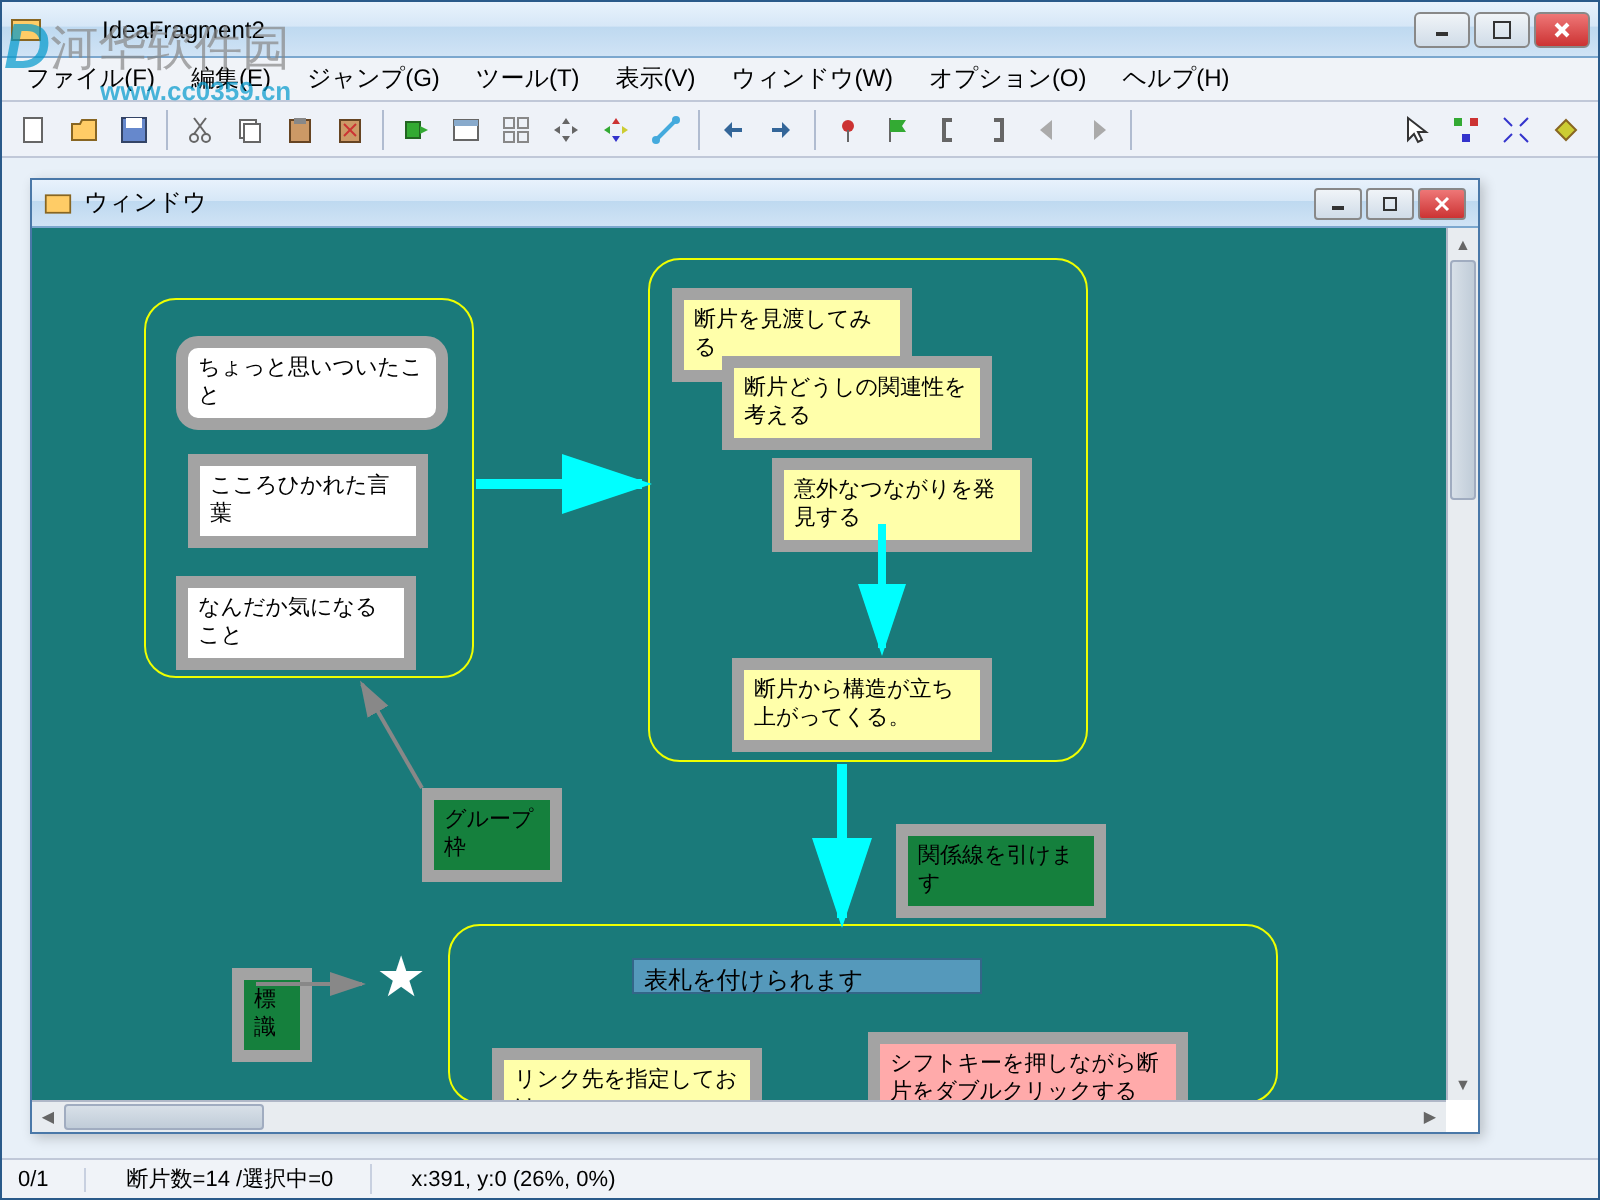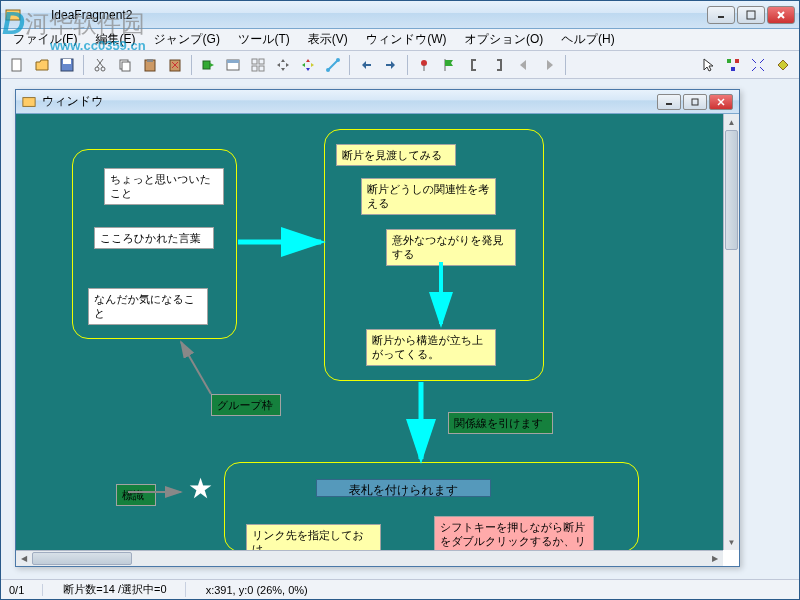--- a/index.html
+++ b/index.html
@@ -43,25 +43,25 @@
 .vscroll { width: 16px; background: #e8ecf0; border-left: 1px solid #b0b8c8; position: relative; }
 .vscroll .thumb { position: absolute; top: 16px; left: 1px; right: 1px; height: 120px; background: linear-gradient(to right, #d8e0e8, #c0ccd8); border: 1px solid #a0acc0; border-radius: 2px; }
 .vscroll .arr { position: absolute; left: 0; right: 0; height: 16px; display: flex; align-items: center; justify-content: center; font-size: 8px; color: #666; }
 .vscroll .arr.up { top: 0; } .vscroll .arr.dn { bottom: 0; }
 .hscroll { position: absolute; bottom: 0; left: 0; right: 16px; height: 16px; background: #e8ecf0; border-top: 1px solid #b0b8c8; }
 .hscroll .thumb { position: absolute; left: 16px; top: 1px; bottom: 1px; width: 100px; background: linear-gradient(#d8e0e8, #c0ccd8); border: 1px solid #a0acc0; border-radius: 2px; }
 .hscroll .arr { position: absolute; top: 0; bottom: 0; width: 16px; display: flex; align-items: center; justify-content: center; font-size: 8px; color: #666; }
 .hscroll .arr.l { left: 0; } .hscroll .arr.r { right: 0; }
 
 .group-box { position: absolute; border: 1px solid #eeff00; border-radius: 16px; }
-.fragment { position: absolute; background: #fff; border: 1px solid #a3a3a3; padding: 3px 5px; font-size: 11px; line-height: 1.3; }
+.fragment { position: absolute; background: #fff; border: 6px solid #a3a3a3; padding: 3px 5px; font-size: 11px; line-height: 1.3; }
 .fragment.yellow { background: #ffffaa; }
 .fragment.gray { background: #15803d; }
 .fragment.red { background: #ffaaaa; }
-.fragment.header { background: #5599bb; color: #000; text-align: center; font-size: 12px; border: 1px solid #336688; }
+.fragment.header { background: #5599bb; color: #000; text-align: left; font-size: 12px; border: 1px solid #336688; }
 
 .arrow-line { position: absolute; pointer-events: none; }
 
 .statusbar { position: absolute; bottom: 0; left: 0; right: 0; height: 20px; background: #f0f3f8; border-top: 1px solid #c0c8d8; display: flex; align-items: center; padding: 0 8px; font-size: 11px; gap: 20px; }
 .statusbar .cell { border-right: 1px solid #c8d0e0; padding-right: 18px; }
 
 .star { position: absolute; color: #fff; font-size: 28px; }
 </style>
 </head>
 <body>
@@ -293,21 +293,21 @@
                 <line x1="1" y1="1" x2="7" y2="7" stroke="#fff" stroke-width="1.5"></line>
                 <line x1="7" y1="1" x2="1" y2="7" stroke="#fff" stroke-width="1.5"></line>
               </svg>
             </div>
         </div>
       </div>
       <div class="canvas-wrap">
         <div class="canvas">
 
           <div class="group-box" style="left:56px; top:35px; width:165px; height:190px;"></div>
-          <div class="fragment" style="left:88px; top:54px; width:120px;">ちょっと思いついたこと</div>
+          <div class="fragment" style="left:72px; top:54px; width:136px;border-radius:11px;">ちょっと思いついたこと</div>
           <div class="fragment" style="left:78px; top:113px; width:120px;">こころひかれた言葉</div>
           <div class="fragment" style="left:72px; top:174px; width:120px;">なんだか気になること</div>
 
           <div class="group-box" style="left:308px; top:15px; width:220px; height:252px;"></div>
           <div class="fragment yellow" style="left:320px; top:30px; width:120px;">断片を見渡してみる</div>
           <div class="fragment yellow" style="left:345px; top:64px; width:135px;">断片どうしの関連性を考える</div>
           <div class="fragment yellow" style="left:370px; top:115px; width:130px;">意外なつながりを発見する</div>
           <div class="fragment yellow" style="left:350px; top:215px; width:130px;">断片から構造が立ち上がってくる。</div>
 
           <div class="fragment gray" style="left:195px; top:280px; width:70px;">グループ枠</div>

